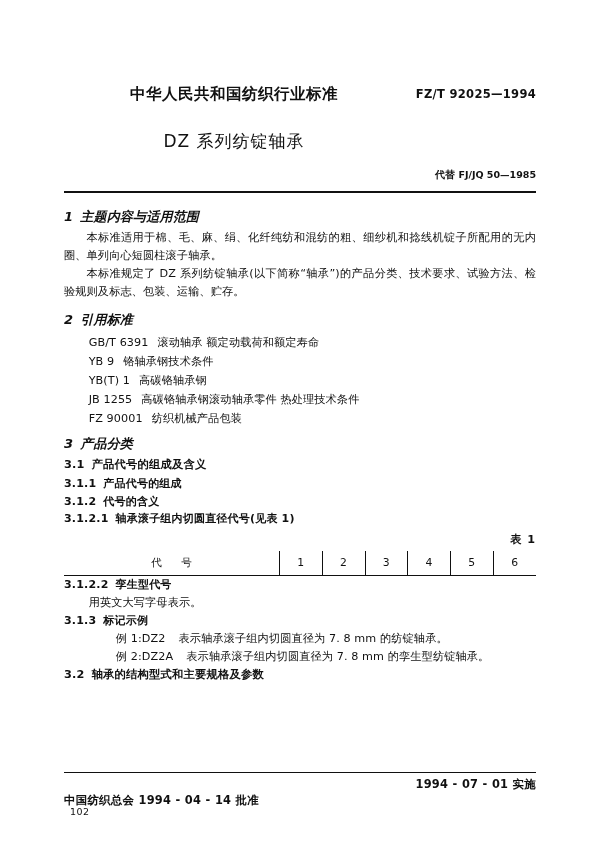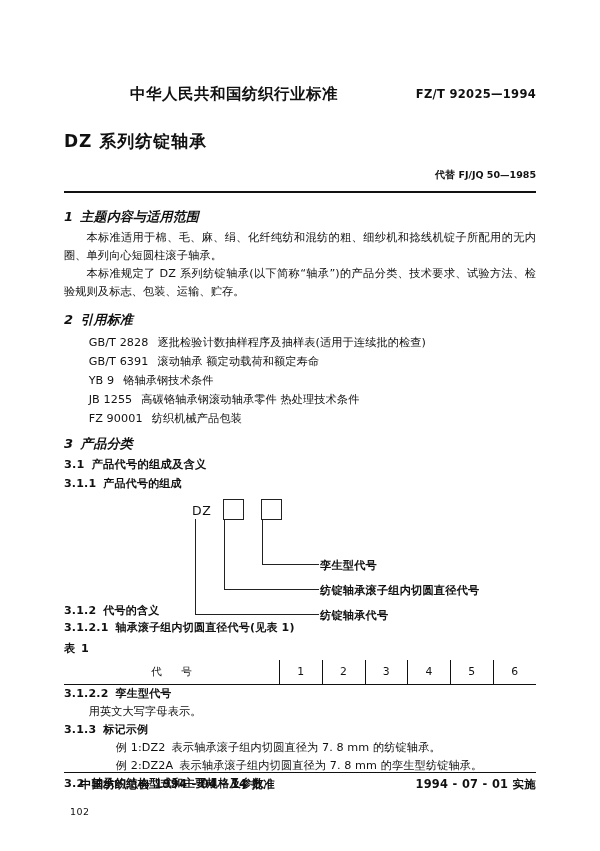--- a/index.html
+++ b/index.html
@@ -51,23 +51,23 @@
     font-size: 11.5px;
     font-weight: bold;
     letter-spacing: 0.3px;
     white-space: nowrap;
   }
   .doc-title {
     position: absolute;
     left: 0;
     top: 46px;
     width: 340px;
-    text-align: left;
+    text-align: center;
     font-size: 17px;
-    font-weight: bold;
+    font-weight: normal;
     letter-spacing: 1px;
   }
   .replaces {
     position: absolute;
     right: 0;
     top: 52px;
     font-size: 10px;
     font-weight: bold;
     white-space: nowrap;
     margin-top: 32px;
@@ -203,21 +203,21 @@
   .h-dia   { left: 160px; top: 92px;  width: 95px; }
   .l-dia   { left: 256px; top: 85px; }
 
   
   .v-brg   { left: 131px; top: 22px;  height: 95px; }
   .h-brg   { left: 131px; top: 117px; width: 124px; }
   .l-brg   { left: 256px; top: 110px; }
 
   
   .table-caption {
-    text-align: left;
+    text-align: right;
     font-size: 11.2px;
     font-weight: bold;
     margin: 3px 0 2px 0;
     letter-spacing: 1px;
   }
   table.t1 {
     width: 100%;
     border-collapse: collapse;
     font-size: 10.8px;
     table-layout: fixed;
@@ -249,21 +249,21 @@
     letter-spacing: 8px;
     padding-left: 8px;
   }
 
   
   .example {
     margin: 0;
     padding-left: 3.2em;
     letter-spacing: 0.1px;
   }
-  .ex-code { margin-right: 6px; padding-left: 16px; }
+  .ex-code { margin-right: 13px; padding-left: 16px; }
 
   
   .footer-rule {
     position: absolute;
     left: 64px;
     top: 772px;
     width: 472px;
     height: 0;
     border-top: 1.6px solid #111;
   }
@@ -272,23 +272,22 @@
     left: 64px;
     top: 777px;
     width: 472px;
     height: 20px;
     font-size: 11.4px;
     font-weight: bold;
   }
   .footer-left {
     position: absolute;
     left: 0;
-    top: 0;
+    top: 16px;
     letter-spacing: 0.3px;
-    margin-left: 16px;
   }
   .footer-right {
     position: absolute;
     right: 0;
     top: 0;
     letter-spacing: 0.3px;
   }
   .page-number {
     position: absolute;
     left: 70px;
@@ -320,58 +319,41 @@
     </div>
     <p class="para">本标准适用于棉、毛、麻、绢、化纤纯纺和混纺的粗、细纱机和捻线机锭子所配用的无内圈、单列向心短圆柱滚子轴承。</p>
     <p class="para">本标准规定了 DZ 系列纺锭轴承(以下简称“轴承”)的产品分类、技术要求、试验方法、检验规则及标志、包装、运输、贮存。</p>
 
     <div class="spacer-sm"></div>
 
     <div class="h1">
       <span class="num">2</span><span>引用标准</span>
     </div>
     <ul class="reflist">
-      <li><span class="ref-code">GB/T 2828</span><span>逐批检验计数抽样程序及抽样表(适用于连续批的检查)</span></li>
       <li><span class="ref-code">GB/T 6391</span><span>滚动轴承   额定动载荷和额定寿命</span></li>
       <li><span class="ref-code">YB 9</span><span>铬轴承钢技术条件</span></li>
+      <li><span class="ref-code">YB(T) 1</span><span>高碳铬轴承钢</span></li>
       <li><span class="ref-code">JB 1255</span><span>高碳铬轴承钢滚动轴承零件   热处理技术条件</span></li>
       <li><span class="ref-code">FZ 90001</span><span>纺织机械产品包装</span></li>
     </ul>
 
     <div class="spacer-xs"></div>
 
     <div class="h1">
       <span class="num">3</span><span>产品分类</span>
     </div>
 
     <div class="h2">
       <span class="num">3.1</span><span>产品代号的组成及含义</span>
     </div>
 
     <div class="h3">
       <span class="num">3.1.1</span><span>产品代号的组成</span>
     </div>
 
-    <div class="diagram">
-      <div class="dz-label">DZ</div>
-      <div class="box box-1"></div>
-      <div class="box box-2"></div>
-
-      <div class="vline v-twin"></div>
-      <div class="hline h-twin"></div>
-      <div class="leader-label l-twin">孪生型代号</div>
-
-      <div class="vline v-dia"></div>
-      <div class="hline h-dia"></div>
-      <div class="leader-label l-dia">纺锭轴承滚子组内切圆直径代号</div>
-
-      <div class="vline v-brg"></div>
-      <div class="hline h-brg"></div>
-      <div class="leader-label l-brg">纺锭轴承代号</div>
-    </div>
 
     <div class="h3">
       <span class="num">3.1.2</span><span>代号的含义</span>
     </div>
 
     <div class="h3">
       <span class="num">3.1.2.1</span><span>轴承滚子组内切圆直径代号(见表 1)</span>
     </div>
 
     <div class="table-caption">表 1</div>

